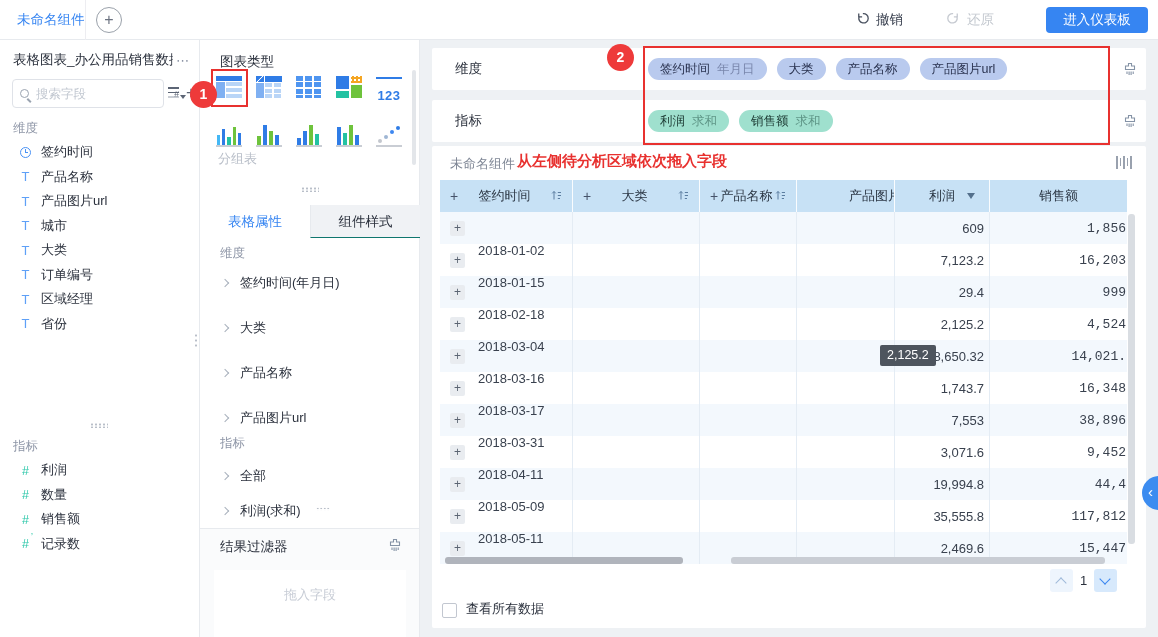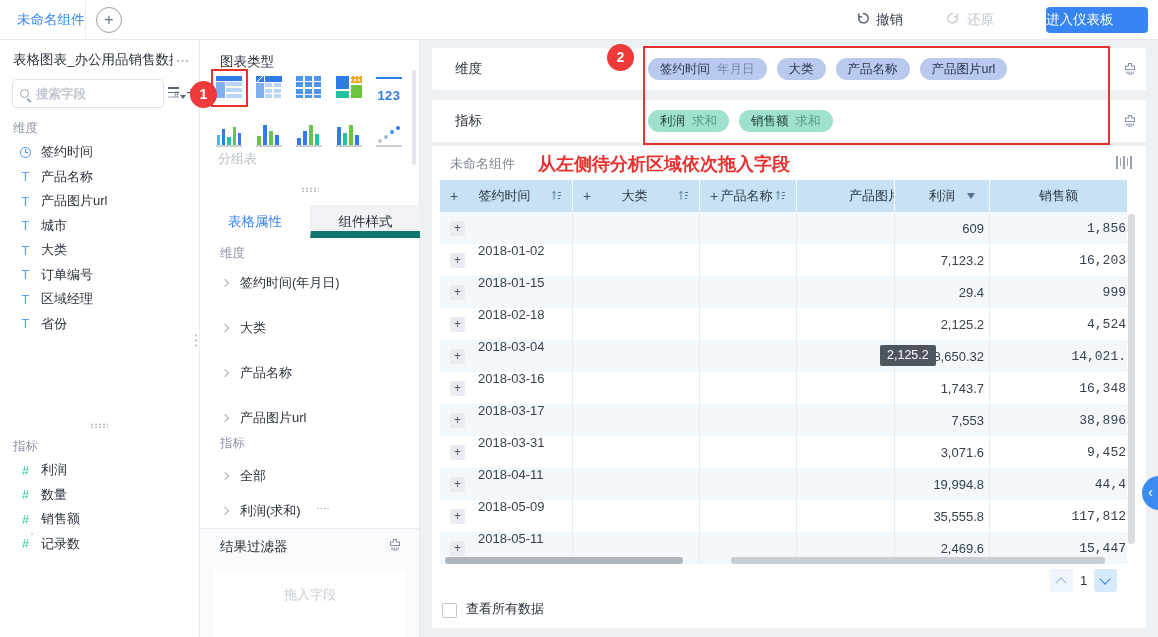--- a/index.html
+++ b/index.html
@@ -7,31 +7,31 @@
   body { font-family:"Liberation Sans","DejaVu Sans",sans-serif; }
   #app { position:relative; width:1158px; height:637px; overflow:hidden; background:#eef1f4; font-size:13px; color:#2b313d; }
 
   
   #topbar { position:absolute; left:0; top:0; width:1158px; height:40px; background:#fff; border-bottom:1px solid #e7eaee; z-index:10; }
   #comp-tab { position:absolute; left:0; top:0; width:86px; height:40px; line-height:40px; padding-left:17px; color:#3685f2; font-size:13.5px; border-right:1px solid #ededf1; cursor:pointer; white-space:nowrap; overflow:hidden; }
   #tab-add { position:absolute; left:96px; top:7px; width:26px; height:26px; border:1px solid #9aa1aa; border-radius:50%; color:#6b7280; text-align:center; line-height:23px; font-size:16px; cursor:pointer; background:#fff; }
   .tb-act { position:absolute; top:0; height:40px; display:flex; align-items:center; gap:6px; font-size:13.5px; cursor:pointer; }
   #undo-btn { left:855px; color:#3a4150; }
   #redo-btn { left:946px; color:#c3c8cf; }
-  #enter-dashboard { position:absolute; left:1046px; top:7px; width:102px; height:26px; background:#3685f2; color:#fff; border-radius:4px; line-height:26px; font-size:13.5px; cursor:pointer; }
+  #enter-dashboard { position:absolute; left:1046px; top:7px; width:102px; height:26px; background:#3685f2; color:#fff; border-radius:4px; text-align:center; line-height:26px; font-size:13.5px; cursor:pointer; }
 
   
   #left-panel { position:absolute; left:0; top:40px; width:200px; height:597px; background:#fff; border-right:1px solid #e7eaee; z-index:5; }
   #lp-title-row { position:absolute; left:13px; top:11px; width:178px; display:flex; align-items:center; }
   #lp-title { max-width:160px; white-space:nowrap; overflow:hidden; font-size:13.5px; color:#2b313d; }
   #lp-more { margin-left:3px; color:#8d95a6; cursor:pointer; letter-spacing:1px; }
   #lp-search { position:absolute; left:12px; top:39px; width:152px; height:29px; border:1px solid #dfe2e8; border-radius:4px; display:flex; align-items:center; padding:0 7px; background:#fff; }
   .ic-search { width:9px; height:9px; border:1.5px solid #9aa3b0; border-radius:50%; position:relative; flex:none; }
   .ic-search::after { content:""; position:absolute; left:7px; top:8px; width:5px; height:1.5px; background:#9aa3b0; transform:rotate(45deg); transform-origin:0 0; }
-  #lp-search input { border:none; outline:none; width:110px; margin-left:7px; font-size:12.5px; color:#2b313d; font-family:inherit; background:transparent;font-weight:bold; }
+  #lp-search input { border:none; outline:none; width:110px; margin-left:7px; font-size:12.5px; color:#2b313d; font-family:inherit; background:transparent; }
   #lp-search input::placeholder { color:#c2c8d1; }
   #lp-fieldset { position:absolute; left:168px; top:46px; width:18px; height:16px; cursor:pointer; }
   #lp-fieldset .bars { position:absolute; left:0; top:1px; width:11px; height:11px; background:repeating-linear-gradient(to bottom,#5c6575 0 1.5px,transparent 1.5px 4.5px); }
   #lp-fieldset .hash::after { content:"#"; position:absolute; left:6px; top:3px; font-size:9px; color:#5c6575; }
   #lp-fieldset .caret { position:absolute; left:12px; top:9px; width:0; height:0; border-left:3.5px solid transparent; border-right:3.5px solid transparent; border-top:4px solid #5c6575; }
   #lp-add { position:absolute; left:186px; top:43px; font-size:17px; color:#5c6575; cursor:pointer; line-height:20px; }
   .section-label { font-size:12.5px; color:#8d95a6; }
   #lp-dim-label { position:absolute; left:13px; top:80px; }
   #left-dim-fields { position:absolute; left:0; top:100px; width:200px; }
   #lp-measure-label { position:absolute; left:13px; top:398px; }
@@ -75,21 +75,21 @@
   .bars { position:absolute; left:0; bottom:1px; width:26px; height:23px; display:flex; align-items:flex-end; gap:2px; border-bottom:2px solid #c9cdd4; padding:0 1px; }
   .bars i { width:4px; display:block; }
   .scat { position:absolute; left:0; bottom:1px; width:26px; height:23px; border-bottom:2px solid #c9cdd4; }
   .scat i { position:absolute; width:4px; height:4px; border-radius:50%; }
   #cp-chart-name { position:absolute; left:18px; top:110px; color:#b9bfc9; font-size:13px; }
   #cp-dots-1 { position:absolute; left:101px; top:147px; }
   #cp-scrollbar { position:absolute; left:212px; top:30px; width:4px; height:95px; background:#e3e6ea; border-radius:2px; }
   #cp-tabs { position:absolute; left:0; top:165px; width:220px; height:33px; display:flex; }
   .cp-tab { width:110px; height:33px; text-align:center; line-height:33px; font-size:13.5px; cursor:pointer; }
   .cp-tab.active { background:#fff; color:#3685f2; }
-  .cp-tab.inactive { background:#f0f2f5; color:#2b313d; border-bottom:7px solid #0f766e; border-left:1px solid #e7eaee; }
+  .cp-tab.inactive { background:#f0f2f5; color:#2b313d; border-bottom:1px solid #0f766e; border-left:1px solid #e7eaee; }
   #cp-dim-label { position:absolute; left:20px; top:205px; }
   #cfg-dim-items { position:absolute; left:0; top:220px; width:220px; }
   .cfg-item { height:45px; display:flex; align-items:center; padding-left:22px; cursor:pointer; }
   .cfg-item.short { height:35px; }
   .chev { width:6px; height:6px; border-right:1.4px solid #a8b0bc; border-top:1.4px solid #a8b0bc; transform:rotate(45deg); flex:none; }
   .cfg-label { margin-left:12px; font-size:13px; color:#2b313d; white-space:nowrap; }
   #cp-measure-label { position:absolute; left:20px; top:395px; }
   #cfg-measure-items { position:absolute; left:0; top:418px; width:220px; }
   #cp-dots-2 { position:absolute; left:116px; top:467px; width:14px; height:4px; background-image:radial-gradient(circle,#b9bfc9 0.9px,transparent 1.1px); background-size:3.5px 3px; }
   #cp-bottom { position:absolute; left:0; top:488px; width:219px; height:109px; background:#fafbfc; border-top:1px solid #e7eaee; }
@@ -116,21 +116,21 @@
 
   
   #red-rect { position:absolute; left:643px; top:46px; width:467px; height:99px; border:2px solid #e8312f; z-index:25; pointer-events:none; }
   .red-badge { position:absolute; width:27px; height:27px; border-radius:50%; background:#ee3a3a; color:#fff; font-size:14px; font-weight:bold; text-align:center; line-height:27px; z-index:30; }
   #badge-1 { left:190px; top:81px; }
   #badge-2 { left:607px; top:44px; }
 
   
   #component-card { position:absolute; left:432px; top:146px; width:714px; height:482px; background:#fff; border-radius:2px; z-index:6; }
   #comp-title { position:absolute; left:18px; top:9px; font-size:13px; color:#7e8695; }
-  #comp-annotation { position:absolute; left:106px; top:6px; font-size:18px; font-weight:600; color:#e8312f; white-space:nowrap; }
+  #comp-annotation { position:absolute; left:85px; top:6px; font-size:15px; font-weight:600; color:#e8312f; white-space:nowrap; }
   #comp-detail-icon { position:absolute; left:684px; top:9px; width:20px; height:14px; display:flex; align-items:center; gap:2px; cursor:pointer; }
   #comp-detail-icon i { display:block; width:1.5px; background:#99a1ae; }
 
   
   #table-wrap { position:absolute; left:8px; top:34px; width:687px; height:384px; overflow:hidden; }
   .thead { display:flex; height:32px; background:#c7e1f5; }
   .th { display:flex; align-items:center; font-size:13px; color:#2b3644; border-right:1px solid rgba(255,255,255,0.9); height:32px; cursor:pointer; }
   .c1{width:133px} .c2{width:127px} .c3{width:97px} .c4{width:98px} .c5{width:95px} .c6{width:137px}
   .th.c1,.th.c2,.th.c3 { justify-content:space-between; padding:0 10px; }
   .th.c4 { padding-left:52px; overflow:hidden; white-space:nowrap; }

